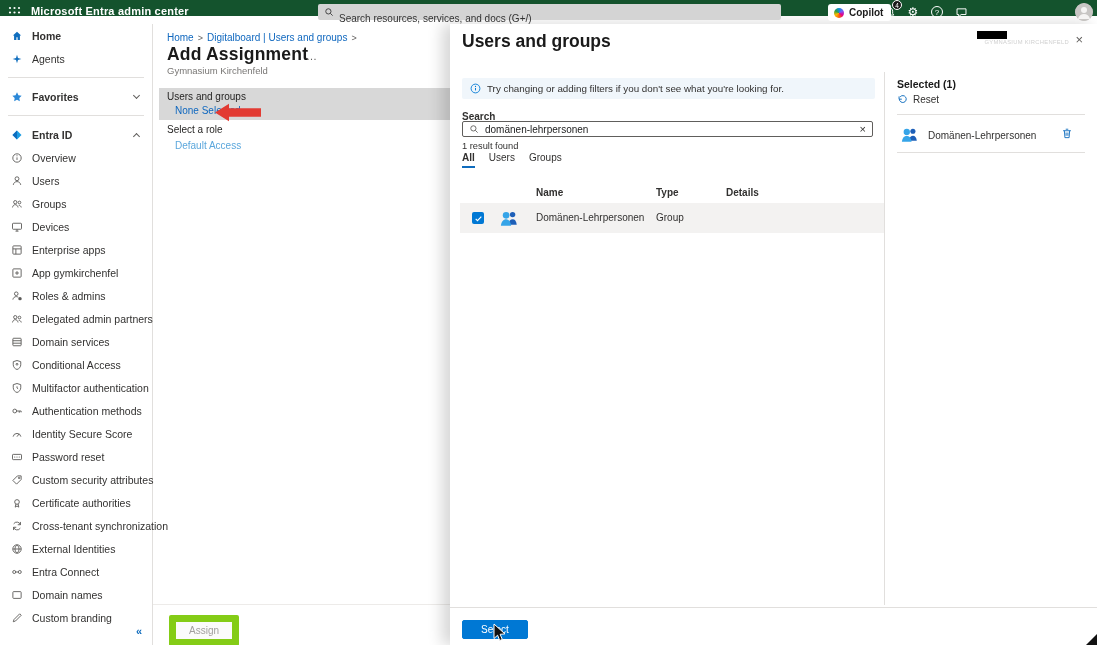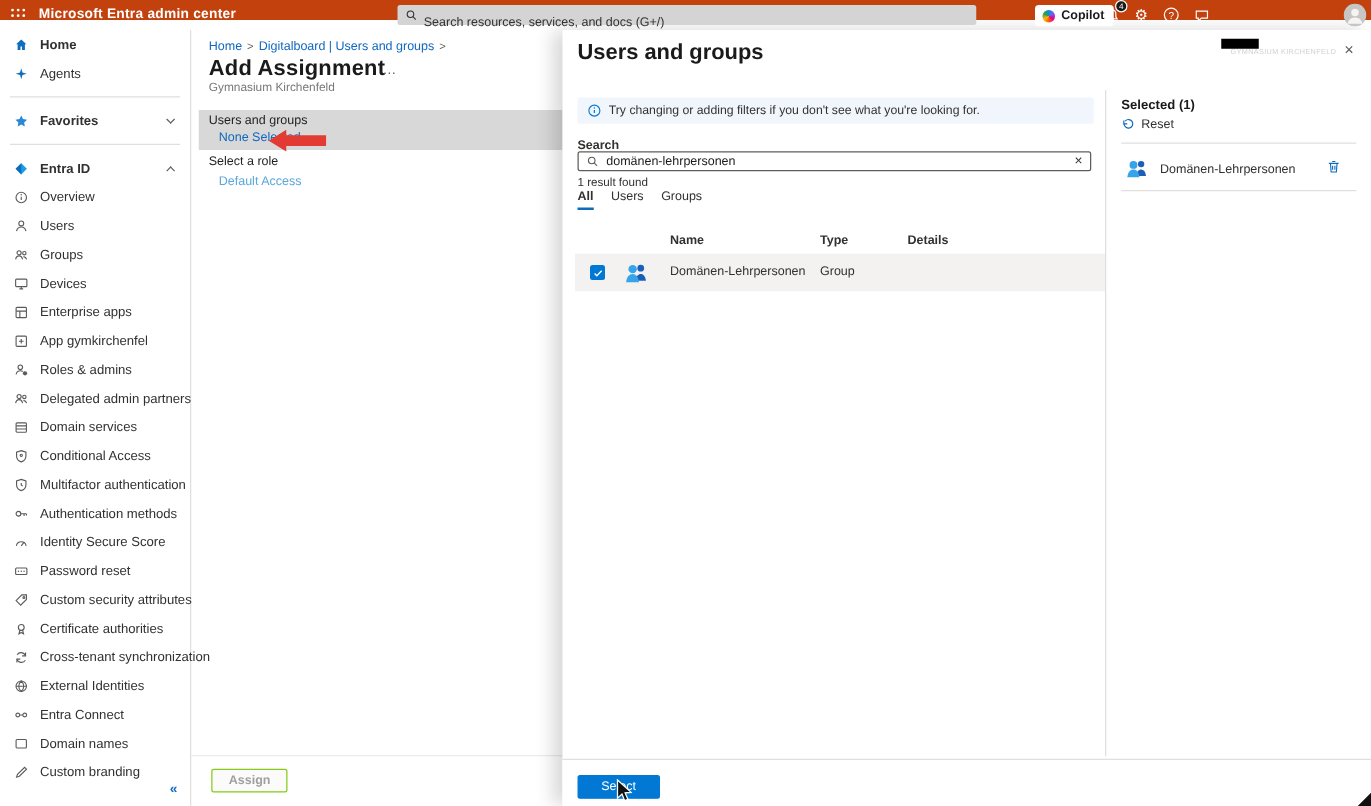--- a/index.html
+++ b/index.html
@@ -3,21 +3,21 @@
 <meta charset="utf-8">
 <style>
   * { box-sizing: border-box; margin: 0; padding: 0; }
   html,body { width:1097px; height:645px; }
   body {
     font-family:"Liberation Sans", sans-serif;
     background:#ffffff; color:#323130; overflow:hidden; position:relative;
     font-size:11px; -webkit-font-smoothing:antialiased;
   }
   
-  .topbar { position:absolute; top:0; left:0; width:1097px; height:16px; background:#c2410c; color:#fff; z-index:50; }
+  .topbar { position:absolute; top:0; left:0; width:1097px; height:16px; background:#14532d; color:#fff; z-index:50; }
   .waffle { position:absolute; left:8px; top:6px; width:13px; height:13px; cursor:pointer; }
   .tb-title { position:absolute; left:31px; top:5px; font-size:11px; font-weight:700; letter-spacing:.2px; }
   .tb-search { position:absolute; left:318px; top:4px; width:463px; height:16px; background:#d4d4d4; border-radius:2px; display:flex; align-items:center; padding:0 6px; }
   .tb-search svg { flex:0 0 auto; margin-right:5px; }
   .tb-search input { border:none; outline:none; background:transparent; font-family:inherit; font-size:10px; color:#1b1b1b; width:100%;margin-top:13px; }
   .tb-search input::placeholder { color:#333; opacity:1; }
   .copilot { position:absolute; left:828px; top:4px; height:17px; background:#fff; border-radius:3px; display:flex; align-items:center; padding:0 8px 0 6px; color:#1b1b1b; font-size:10px; font-weight:700; cursor:pointer; }
   .copilot-orb { width:10px; height:10px; border-radius:50%; margin-right:5px;
     background: conic-gradient(#0b90d5,#7a5af8,#e3008c,#f7630c,#ffb900,#2ea043,#0b90d5); }
   .tb-ico { position:absolute; top:4px; width:16px; height:16px; display:flex; align-items:center; justify-content:center; cursor:pointer; color:#fff; }
@@ -49,21 +49,21 @@
   .main-title { position:absolute; left:14px; top:20px; font-size:17.5px; font-weight:700; color:#1a1a1a; letter-spacing:.2px; }
   .title-ellipsis { position:absolute; left:153px; top:26px; color:#605e5c; font-size:11px; letter-spacing:1px; cursor:pointer; }
   .main-subtitle { position:absolute; left:14px; top:41px; font-size:9.5px; color:#797775; }
   .sel-band { position:absolute; left:6px; top:64px; width:291px; height:32px; background:#d8d8d8; }
   .sel-band-label { position:absolute; left:8px; top:3px; font-size:10px; color:#201f1e; }
   .sel-band-link { position:absolute; left:16px; top:17px; font-size:10px; color:#1068bf; cursor:pointer; }
   .red-arrow { position:absolute; left:62px; top:79px; z-index:8; }
   .role-label { position:absolute; left:14px; top:100px; font-size:10px; color:#201f1e; }
   .role-link { position:absolute; left:22px; top:116px; font-size:10px; color:#5ba7dc; cursor:pointer; }
   .blade-footer { position:absolute; left:0; right:0; bottom:0; height:41px; border-top:1px solid #edebe9; background:#fff; }
-  .assign-btn { position:absolute; left:16px; top:10px; padding:3px 13px; font-size:10px; font-family:inherit; color:#a19f9d; background:#fbfbfb; border:1px solid #84cc16; border-radius:2px;font-weight:bold; }
+  .assign-btn { position:absolute; left:16px; top:10px; padding:3px 13px; font-size:10px; font-family:inherit; color:#a19f9d; background:#fbfbfb; border:7px solid #84cc16; border-radius:2px; }
   
   .panel { position:absolute; top:24px; left:450px; width:647px; bottom:0; background:#fff; box-shadow:-8px 0 14px rgba(0,0,0,.16); z-index:10; }
   .panel-title { position:absolute; left:12px; top:7px; font-size:17.5px; font-weight:700; color:#1a1a1a; }
   .panel-close { position:absolute; right:14px; top:8px; font-size:13px; color:#605e5c; cursor:pointer; }
   .info-banner { position:absolute; left:12px; top:54px; width:413px; height:21px; background:#f0f6fb; border-radius:2px; display:flex; align-items:center; padding:0 8px; }
   .info-banner svg { margin-right:6px; flex:0 0 auto; }
   .info-banner span { font-size:9.8px; color:#323130; }
   .search-label { position:absolute; left:12px; top:87px; font-size:10px; color:#323130;font-weight:bold; }
   .panel-search { position:absolute; left:12px; top:97px; width:411px; height:16px; border:1px solid #605e5c; border-radius:2px; background:#fff; display:flex; align-items:center; padding:0 6px; }
   .panel-search svg { margin-right:6px; flex:0 0 auto; }

